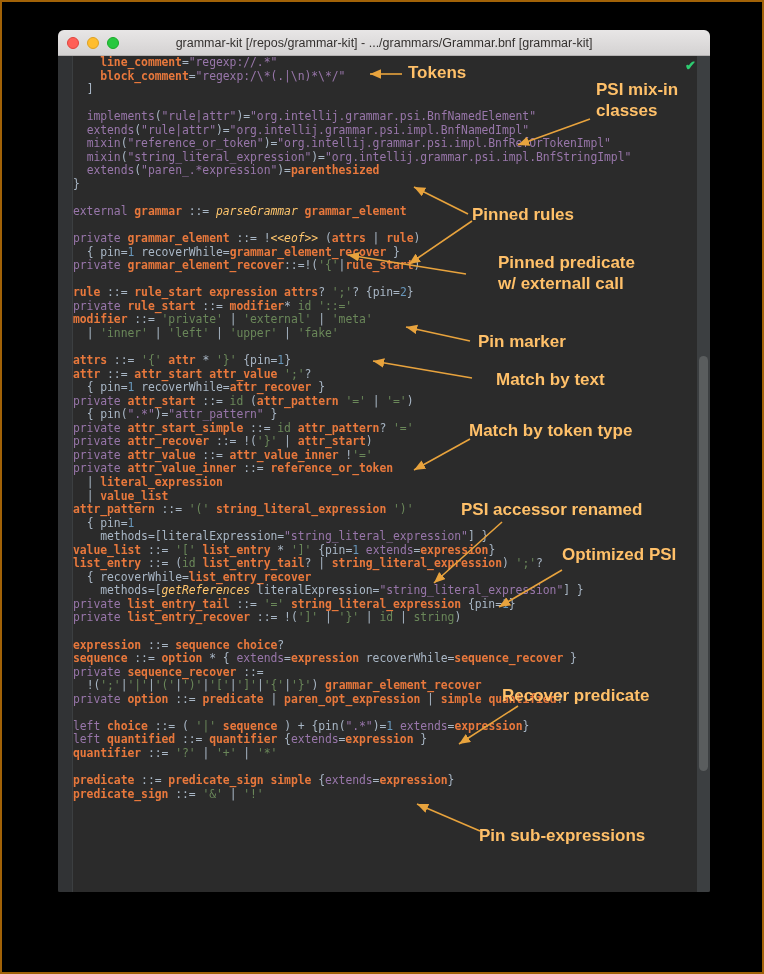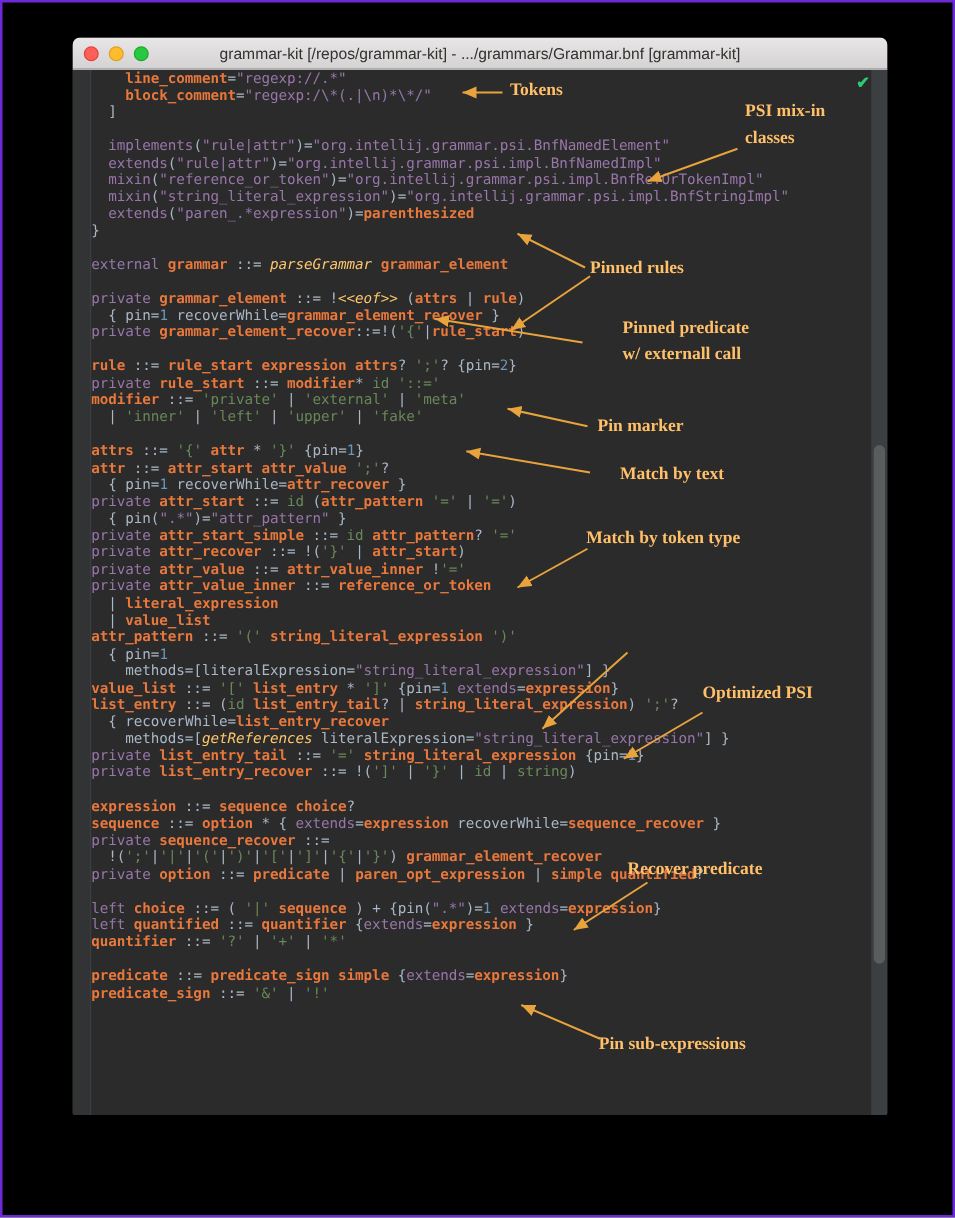--- a/index.html
+++ b/index.html
@@ -11,21 +11,21 @@
     width: 764px;
     height: 974px;
     font-family: "Liberation Sans", sans-serif;
     overflow: hidden;
   }
   #root {
     position: relative;
     width: 764px;
     height: 974px;
     background: #000000;
-    border: 2px solid #6d28d9;
+    border: 2px solid #a16207;
     box-sizing: border-box;
     overflow: hidden;
   }
 
   
   #window {
     position: absolute;
     left: 56px;
     top: 28px;
     width: 652px;
@@ -143,22 +143,22 @@
   
   #annotations {
     position: absolute;
     left: 0; top: 0;
     width: 764px; height: 974px;
     pointer-events: none;
   }
   .anno {
     position: absolute;
     color: #ffc069;
-    font-family: Liberation Serif, serif;
-    font-size: 14px;
+    font-family: Liberation Sans, sans-serif;
+    font-size: 17px;
     font-weight: bold;
     line-height: 21px;
     white-space: pre;
   }
   #anno-svg { position: absolute; left:0; top:0; }
 </style>
 </head>
 <body>
 
 <div id="root">
@@ -224,18 +224,19 @@
   <div id="annotations">
     <div class="anno" style="left:406px; top:60px;">Tokens</div>
     <div class="anno" style="left:594px; top:77px; text-align:left;">PSI mix-in
 classes</div>
     <div class="anno" style="left:470px; top:202px;">Pinned rules</div>
     <div class="anno" style="left:472px; top:250px;margin-left:24px;">Pinned predicate
 w/ externall call</div>
     <div class="anno" style="left:476px; top:329px;">Pin marker</div>
     <div class="anno" style="left:494px; top:367px;">Match by text</div>
     <div class="anno" style="left:467px; top:418px;">Match by token type</div>
+    <div class="anno" style="left:459px; top:497px;">PSI accessor renamed</div>
     <div class="anno" style="left:533px; top:542px;margin-left:27px;">Optimized PSI</div>
     <div class="anno" style="left:500px; top:683px;text-align:center;">Recover predicate</div>
     <div class="anno" style="left:477px; top:823px;">Pin sub-expressions</div>
   </div>
 
 </div>
 
 </body></html>

